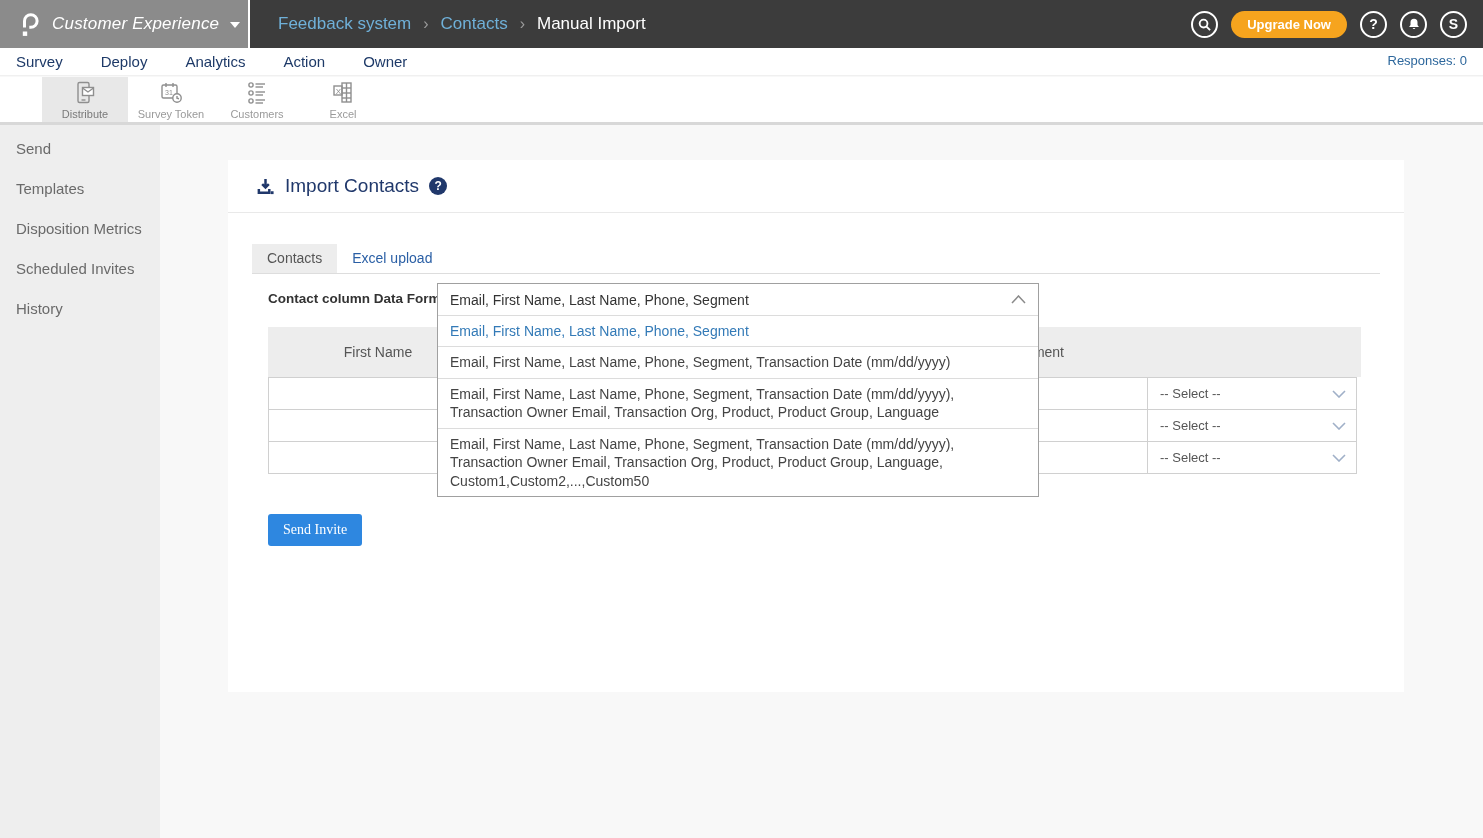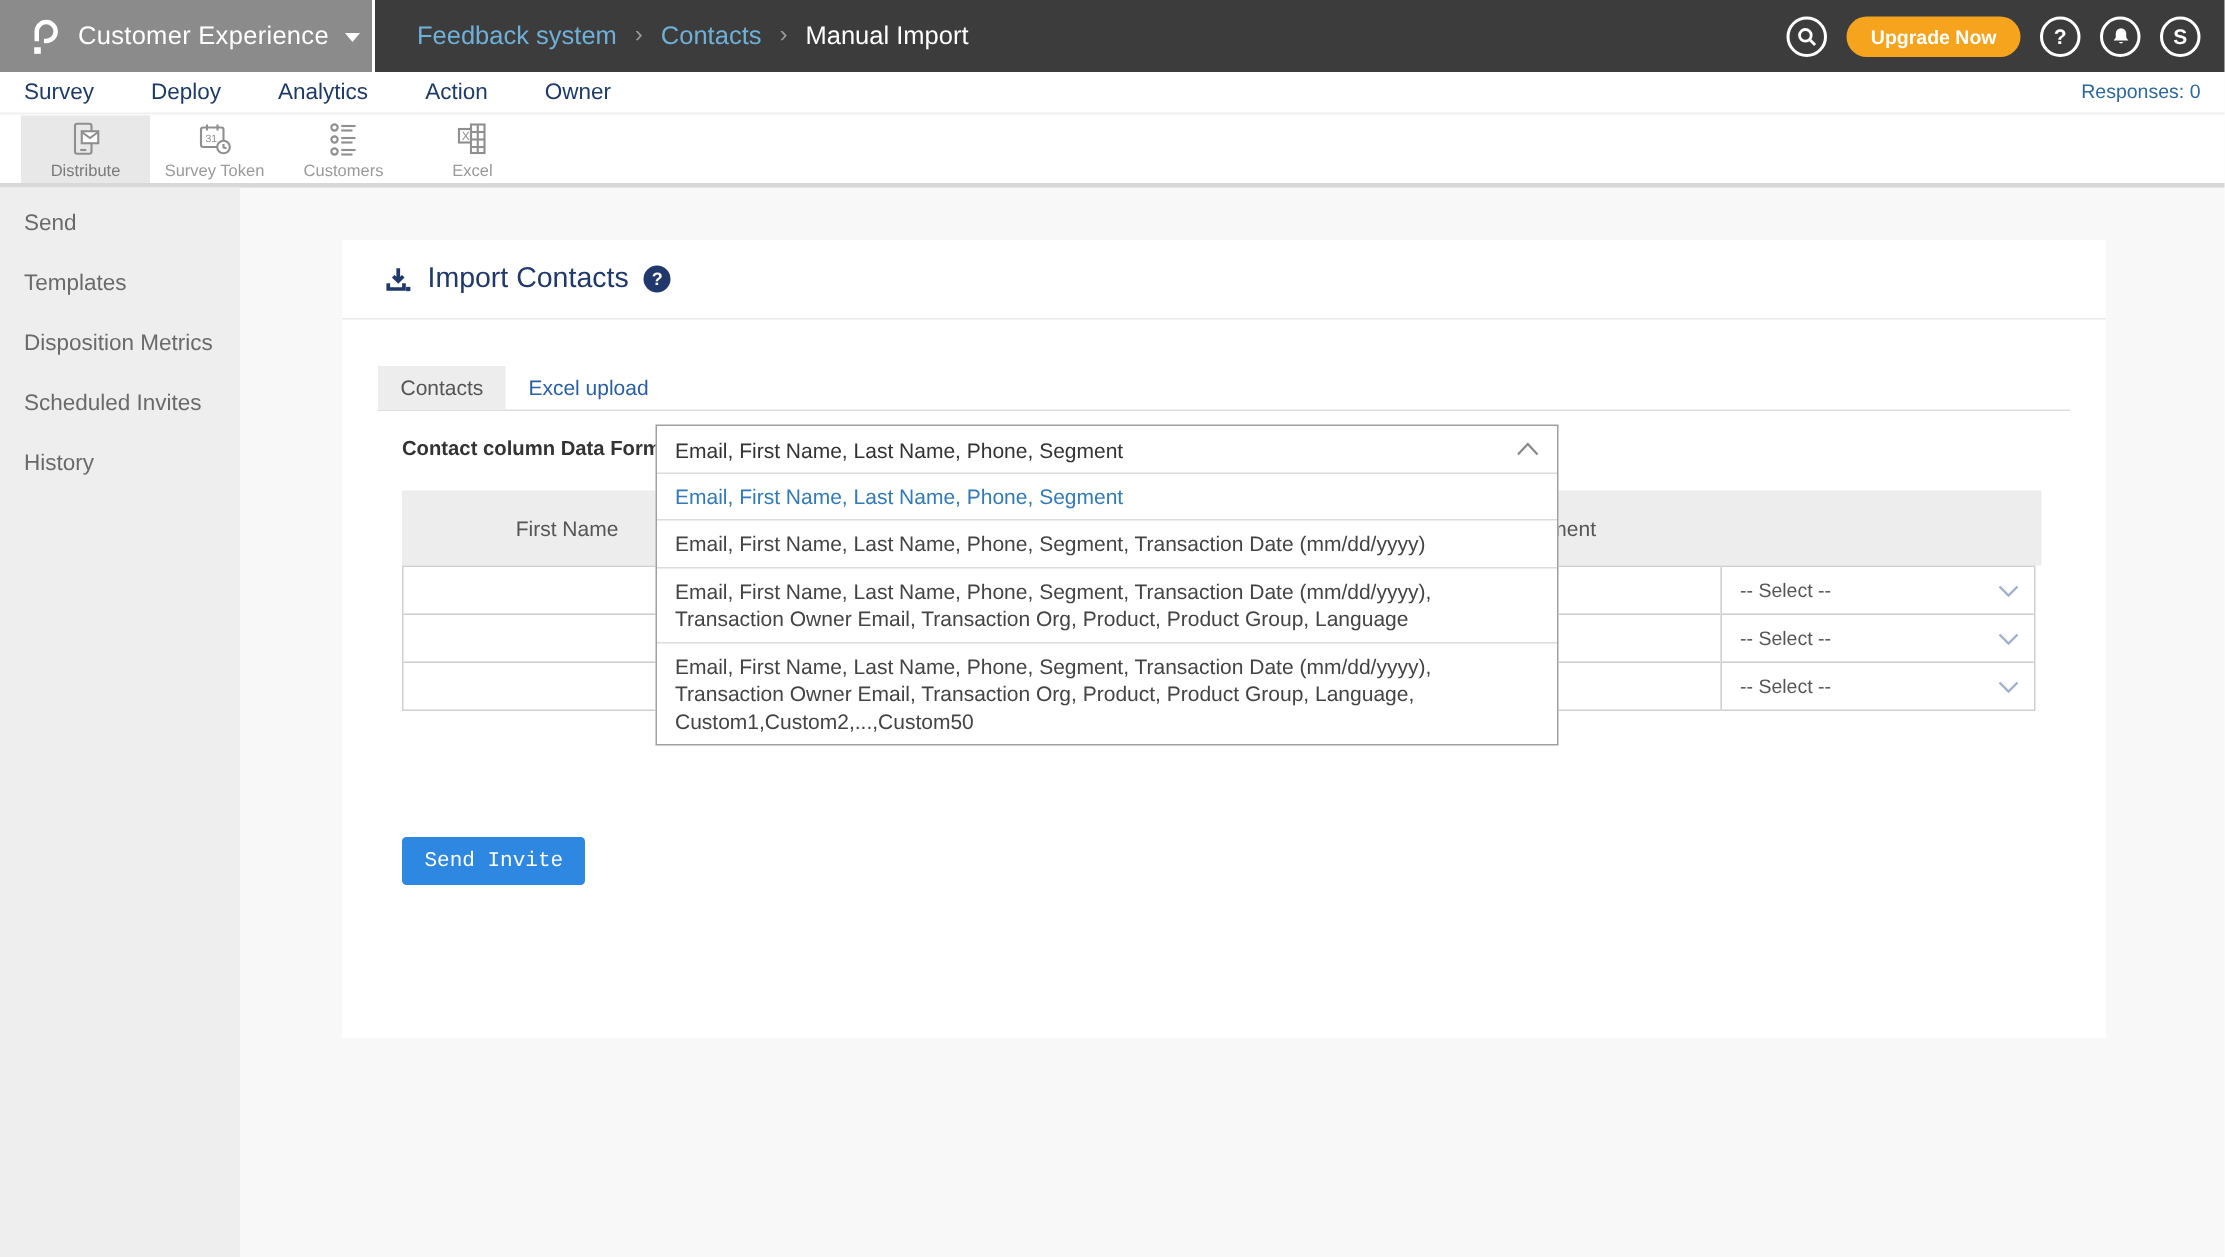--- a/index.html
+++ b/index.html
@@ -12,21 +12,21 @@
   }
   .app { position: relative; width: 1483px; height: 838px; }
 
   
   .topbar { position: absolute; top: 0; left: 0; width: 100%; height: 48px; display: flex; background: #3c3c3c; }
   .topbar-left {
     width: 250px; height: 48px; background: #8b8b8b; border-right: 2px solid #fff;
     display: flex; align-items: center; padding-left: 18px; cursor: pointer; flex: none;
   }
   .logo { display: flex; align-items: center; margin-right: 12px; }
-  .product-label { color: #fff; font-size: 17px; letter-spacing: .2px; }
+  .product-label { color: #fff; font-size: 17px; letter-spacing: .2px; font-style: italic; }
   .caret-down {
     width: 0; height: 0; margin-left: 11px; margin-top: 2px;
     border-left: 5px solid transparent; border-right: 5px solid transparent; border-top: 6px solid #fff;
   }
   .topbar-main { flex: 1; display: flex; align-items: center; padding-left: 28px; gap: 12px; min-width: 0; }
   .crumb { font-size: 17px; text-decoration: none; }
   .crumb.link { color: #6fb0d8; cursor: pointer; }
   .crumb.current { color: #ffffff; }
   .crumb-sep { color: #9b9b9b; font-size: 16px; }
   .topbar-actions { display: flex; align-items: center; gap: 13px; padding-right: 16px; flex: none; }
@@ -47,21 +47,21 @@
   }
   .nav-item { font-size: 15px; color: #1e3a68; margin-right: 38px; cursor: pointer; }
   .responses { position: absolute; right: 16px; top: 5px; font-size: 13px; color: #2d679c; }
 
   
   .toolbar { position: absolute; top: 77px; left: 0; width: 100%; height: 45px; background: #fff; display: flex; padding-left: 14px; }
   .tool-item {
     width: 86px; height: 45px; display: flex; flex-direction: column; align-items: center;
     justify-content: flex-start; padding-top: 3px; cursor: pointer;
   }
-  .tool-item.active { background: #e8e8e8; }
+  .tool-item.active { background: #e8e8e8; margin-left: 28px; }
   .tool-label { font-size: 11px; color: #9a9a9a; margin-top: 2px; white-space: nowrap; }
   .tool-item.active .tool-label { color: #7a7a7a; }
   .toolbar-divider { position: absolute; top: 122px; left: 0; width: 100%; height: 3px; background: #d8d8d8; }
 
   
   .sidebar { position: absolute; top: 125px; left: 0; width: 160px; height: 713px; background: #eeeeee; padding-top: 4px; }
   .side-item { height: 40px; line-height: 40px; padding-left: 16px; font-size: 15px; color: #6a6a6a; cursor: pointer; }
 
   
   .card { position: absolute; left: 228px; top: 160px; width: 1176px; height: 532px; background: #fff; }
@@ -100,21 +100,21 @@
 
   
   .combo { position: absolute; left: 209px; top: 123px; width: 602px; background: #fff; border: 1px solid #a0a0a0; z-index: 20; }
   .combo-input { height: 31px; display: flex; align-items: center; padding: 0 12px; cursor: pointer; }
   .combo-value { font-size: 14px; color: #333; flex: 1; }
   .combo-option { border-top: 1px solid #dcdcdc; padding: 6px 12px; font-size: 14px; line-height: 1.32; color: #444; cursor: pointer; }
   .combo-option.selected { color: #337ab7; }
 
   .send-btn {
     position: absolute; left: 40px; top: 354px; background: #2e87e0; color: #fff; border: none;
-    border-radius: 3px; font-family: Liberation Mono, monospace; font-size: 14px; padding: 8px 15px; cursor: pointer; margin-top: 44px;
+    border-radius: 3px; font-family: Liberation Serif, serif; font-size: 14px; padding: 8px 15px; cursor: pointer;
   }
 
   svg { display: block; }
 </style>
 </head>
 <body>
 
 <div class="app">
 
   <header class="topbar">

